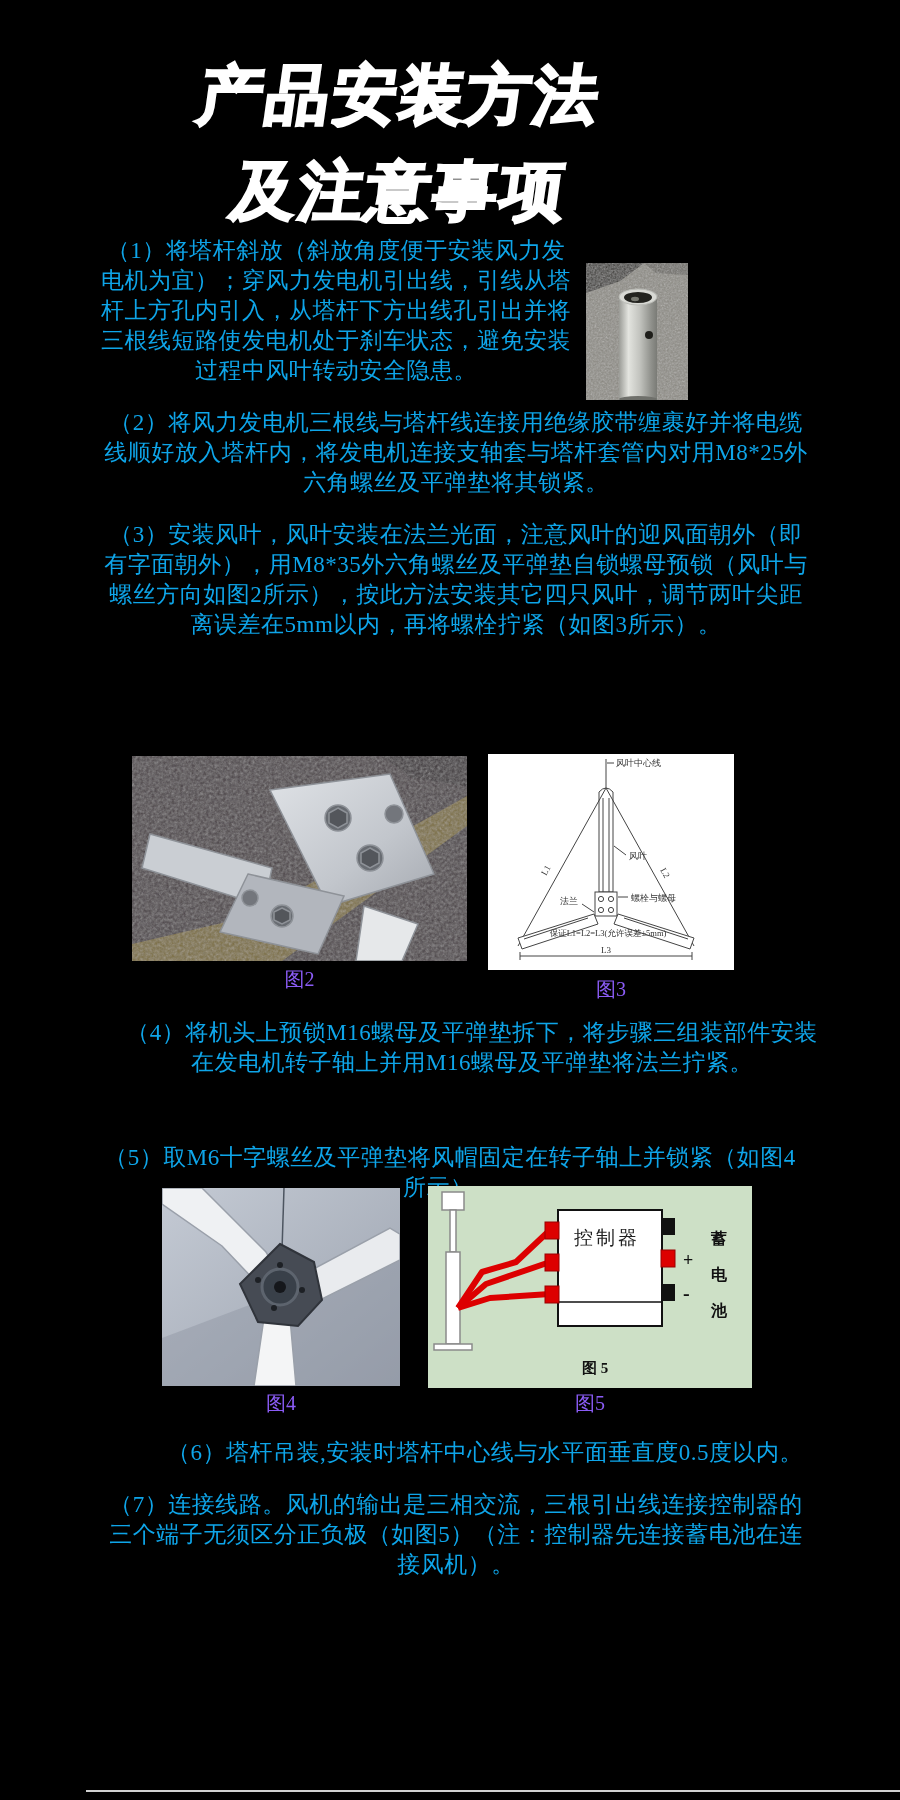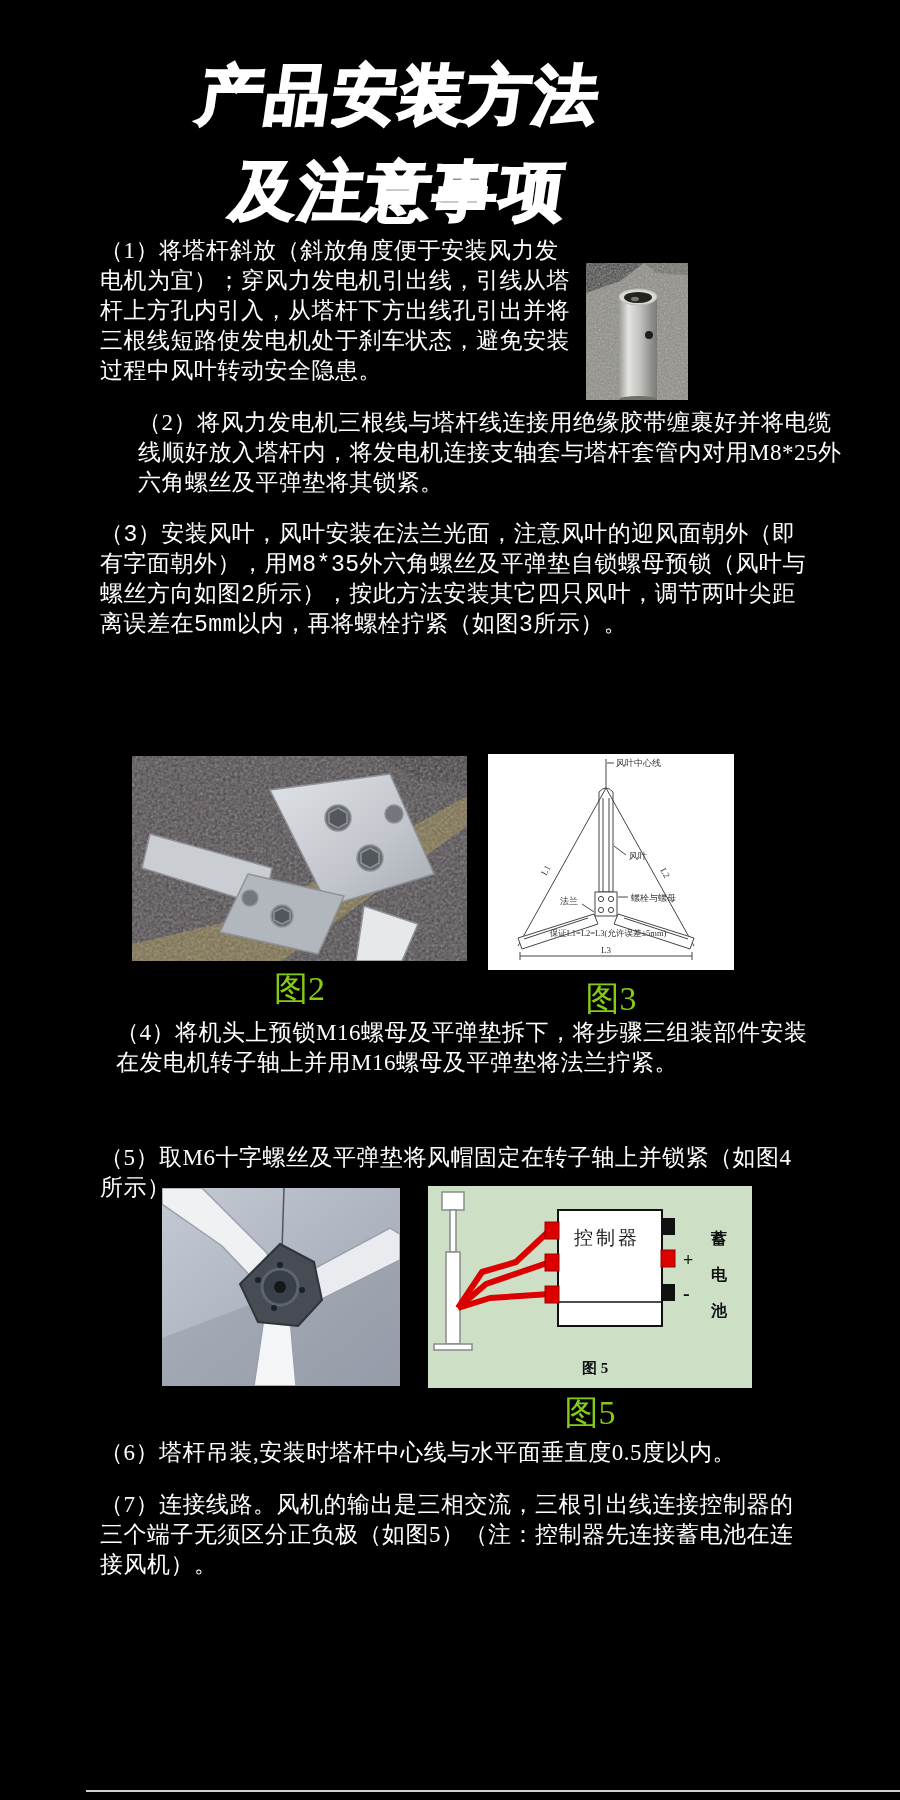--- a/index.html
+++ b/index.html
@@ -11,27 +11,27 @@
   .title-line {
     position:absolute; left:50px; width:700px; text-align:center;
     color:#ffffff;
     font-family:"Liberation Sans","DejaVu Sans",sans-serif;
     font-weight:900; font-size:64px; letter-spacing:3px;
     transform:skewX(-8deg);
     -webkit-text-stroke:2.5px #ffffff;
     white-space:nowrap;
   }
   .para {
-    position:absolute; color:#ffffff; font-size:23px; line-height:30px;
-    text-align:left; letter-spacing:0.5px;
+    position:absolute; color:#0ea5e9; font-size:23px; line-height:30px;
+    text-align:center; letter-spacing:0.5px;
   }
   .figure { position:absolute; }
   .figure svg { display:block; }
   .caption {
-    position:absolute; color:#84cc16; font-size:34px; text-align:center;
+    position:absolute; color:#8b5cf6; font-size:20px; text-align:center;
   }
   .bottom-rule {
     position:absolute; left:86px; top:1790px; width:814px; height:2px;
     background:#d0d0d0;
   }
   text { font-family:"Liberation Serif","DejaVu Serif",serif; }
 </style>
 </head>
 <body>
 
@@ -70,23 +70,23 @@
         <rect x="33" y="34" width="38" height="103" fill="url(#cyl)"></rect>
         <ellipse cx="52" cy="34" rx="19" ry="8" fill="#d8d9d4" stroke="#b9bab5" stroke-width="1"></ellipse>
         <ellipse cx="52" cy="34.5" rx="14" ry="5.5" fill="#23231f"></ellipse>
         <ellipse cx="49" cy="36" rx="4" ry="2.2" fill="#777870"></ellipse>
         <circle cx="63" cy="72" r="4" fill="#1e1e1a"></circle>
         <ellipse cx="52" cy="136" rx="19" ry="3" fill="#6f706b"></ellipse>
       </g>
     </svg>
   </div>
 
-  <div class="para" style="left:100px; top:408px; width:712px;margin-left:38px;">（2）将风力发电机三根线与塔杆线连接用绝缘胶带缠裹好并将电缆线顺好放入塔杆内，将发电机连接支轴套与塔杆套管内对用M8*25外六角螺丝及平弹垫将其锁紧。</div>
-
-  <div class="para" style="left:100px; top:520px; width:712px;font-family:Liberation Mono, monospace;">（3）安装风叶，风叶安装在法兰光面，注意风叶的迎风面朝外（即有字面朝外），用M8*35外六角螺丝及平弹垫自锁螺母预锁（风叶与螺丝方向如图2所示），按此方法安装其它四只风叶，调节两叶尖距离误差在5mm以内，再将螺栓拧紧（如图3所示）。</div>
+  <div class="para" style="left:100px; top:408px; width:712px;">（2）将风力发电机三根线与塔杆线连接用绝缘胶带缠裹好并将电缆线顺好放入塔杆内，将发电机连接支轴套与塔杆套管内对用M8*25外六角螺丝及平弹垫将其锁紧。</div>
+
+  <div class="para" style="left:100px; top:520px; width:712px;">（3）安装风叶，风叶安装在法兰光面，注意风叶的迎风面朝外（即有字面朝外），用M8*35外六角螺丝及平弹垫自锁螺母预锁（风叶与螺丝方向如图2所示），按此方法安装其它四只风叶，调节两叶尖距离误差在5mm以内，再将螺栓拧紧（如图3所示）。</div>
 
   <div class="figure" style="left:132px; top:756px;">
     <svg width="335" height="205" viewBox="0 0 335 205">
       <defs>
         <filter id="ground" x="0" y="0" width="100%" height="100%">
           <feTurbulence type="fractalNoise" baseFrequency="0.35" numOctaves="3" result="n"></feTurbulence>
           <feColorMatrix in="n" type="saturate" values="0"></feColorMatrix>
           <feComponentTransfer>
               <feFuncA type="linear" slope="0.35"></feFuncA>
             </feComponentTransfer>
@@ -224,20 +224,21 @@
         <text x="255" y="80" font-size="18">+</text>
         <text x="255" y="114" font-size="20">-</text>
         <text x="283" y="58" font-size="16">蓄</text>
         <text x="283" y="94" font-size="16">电</text>
         <text x="283" y="130" font-size="16">池</text>
         <text x="154" y="187" font-size="15">图 5</text>
       </g>
     </svg>
   </div>
 
+  <div class="caption" style="left:162px; top:1390px; width:238px;">图4</div>
   <div class="caption" style="left:428px; top:1390px; width:324px;font-family:Liberation Serif, serif;">图5</div>
 
   <div class="para" style="left:100px; top:1438px; width:770px;">（6）塔杆吊装,安装时塔杆中心线与水平面垂直度0.5度以内。</div>
 
   <div class="para" style="left:100px; top:1490px; width:712px;">（7）连接线路。风机的输出是三相交流，三根引出线连接控制器的三个端子无须区分正负极（如图5）（注：控制器先连接蓄电池在连接风机）。</div>
 
   <div class="bottom-rule"></div>
 
 </div>
 

